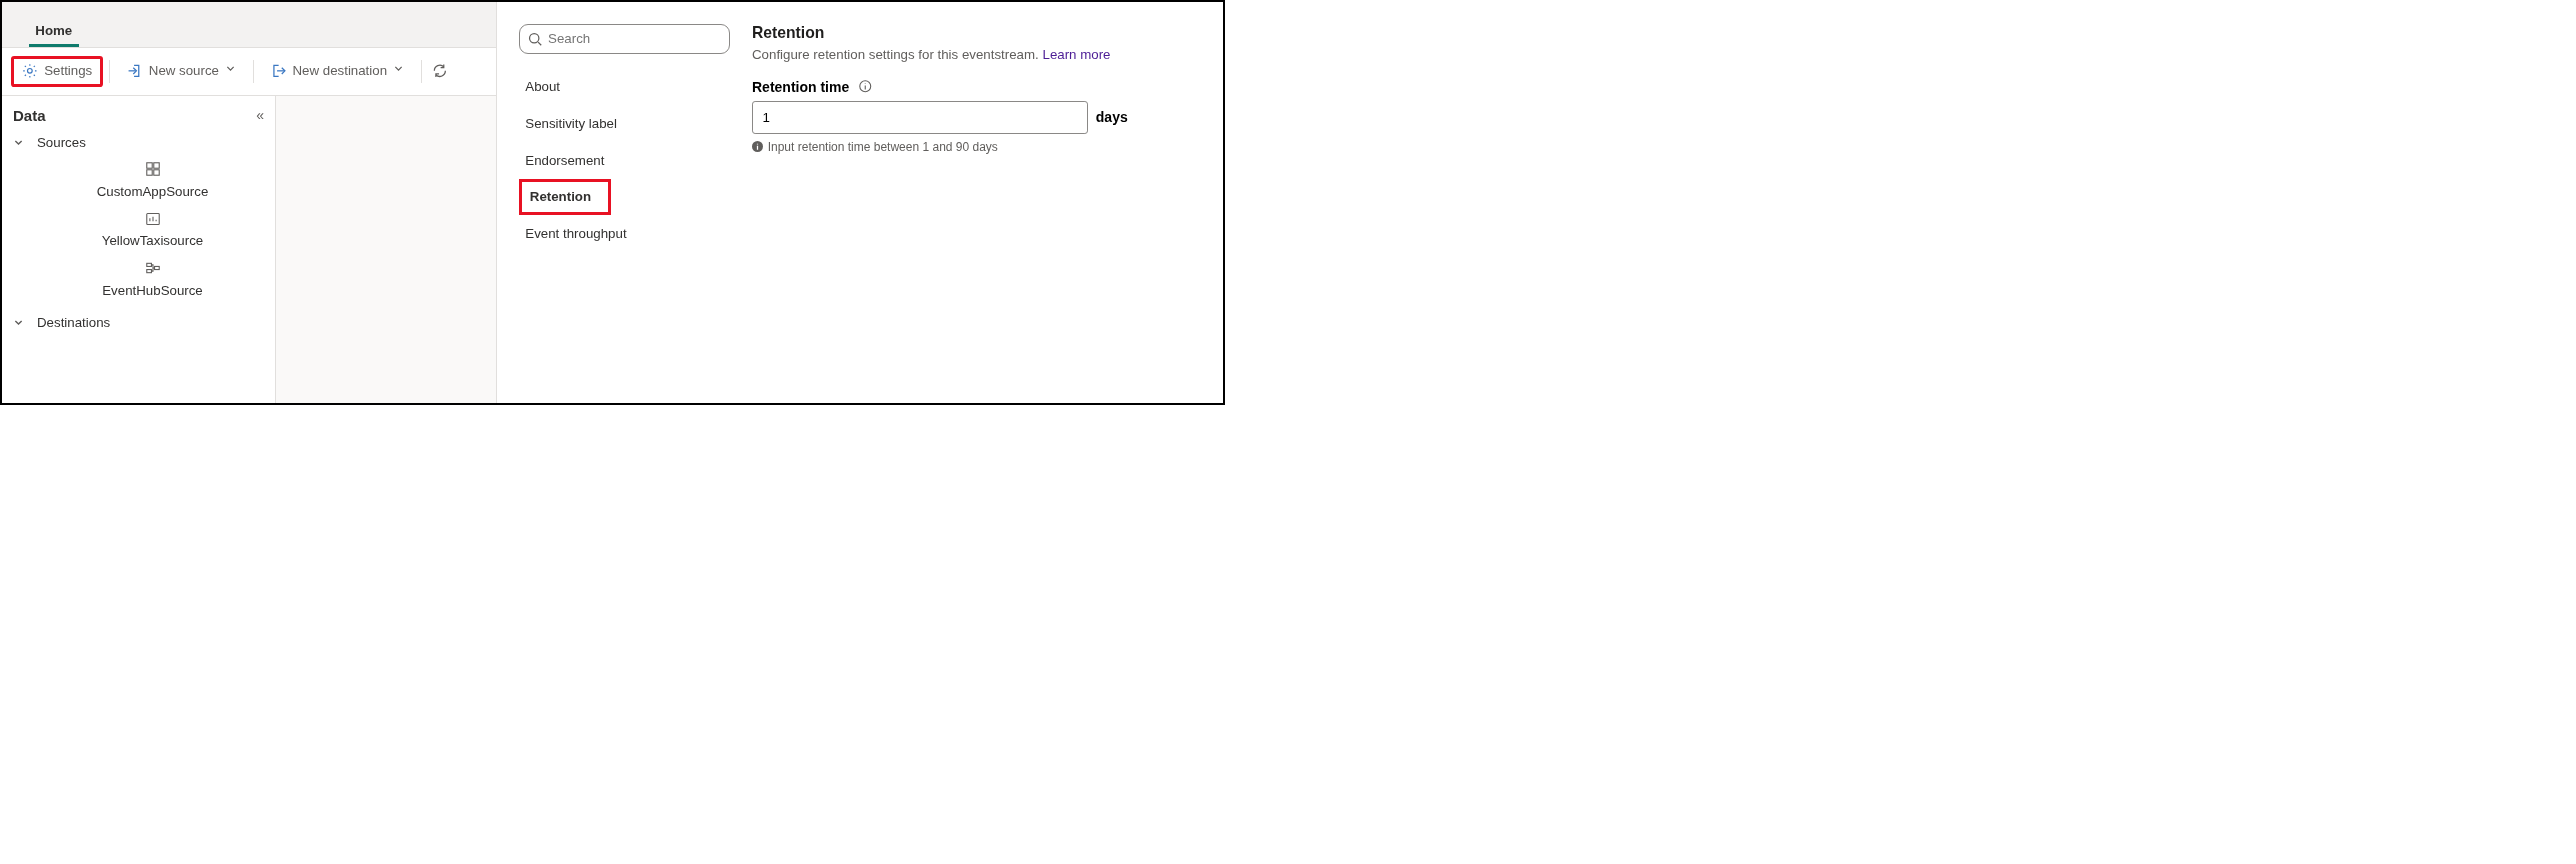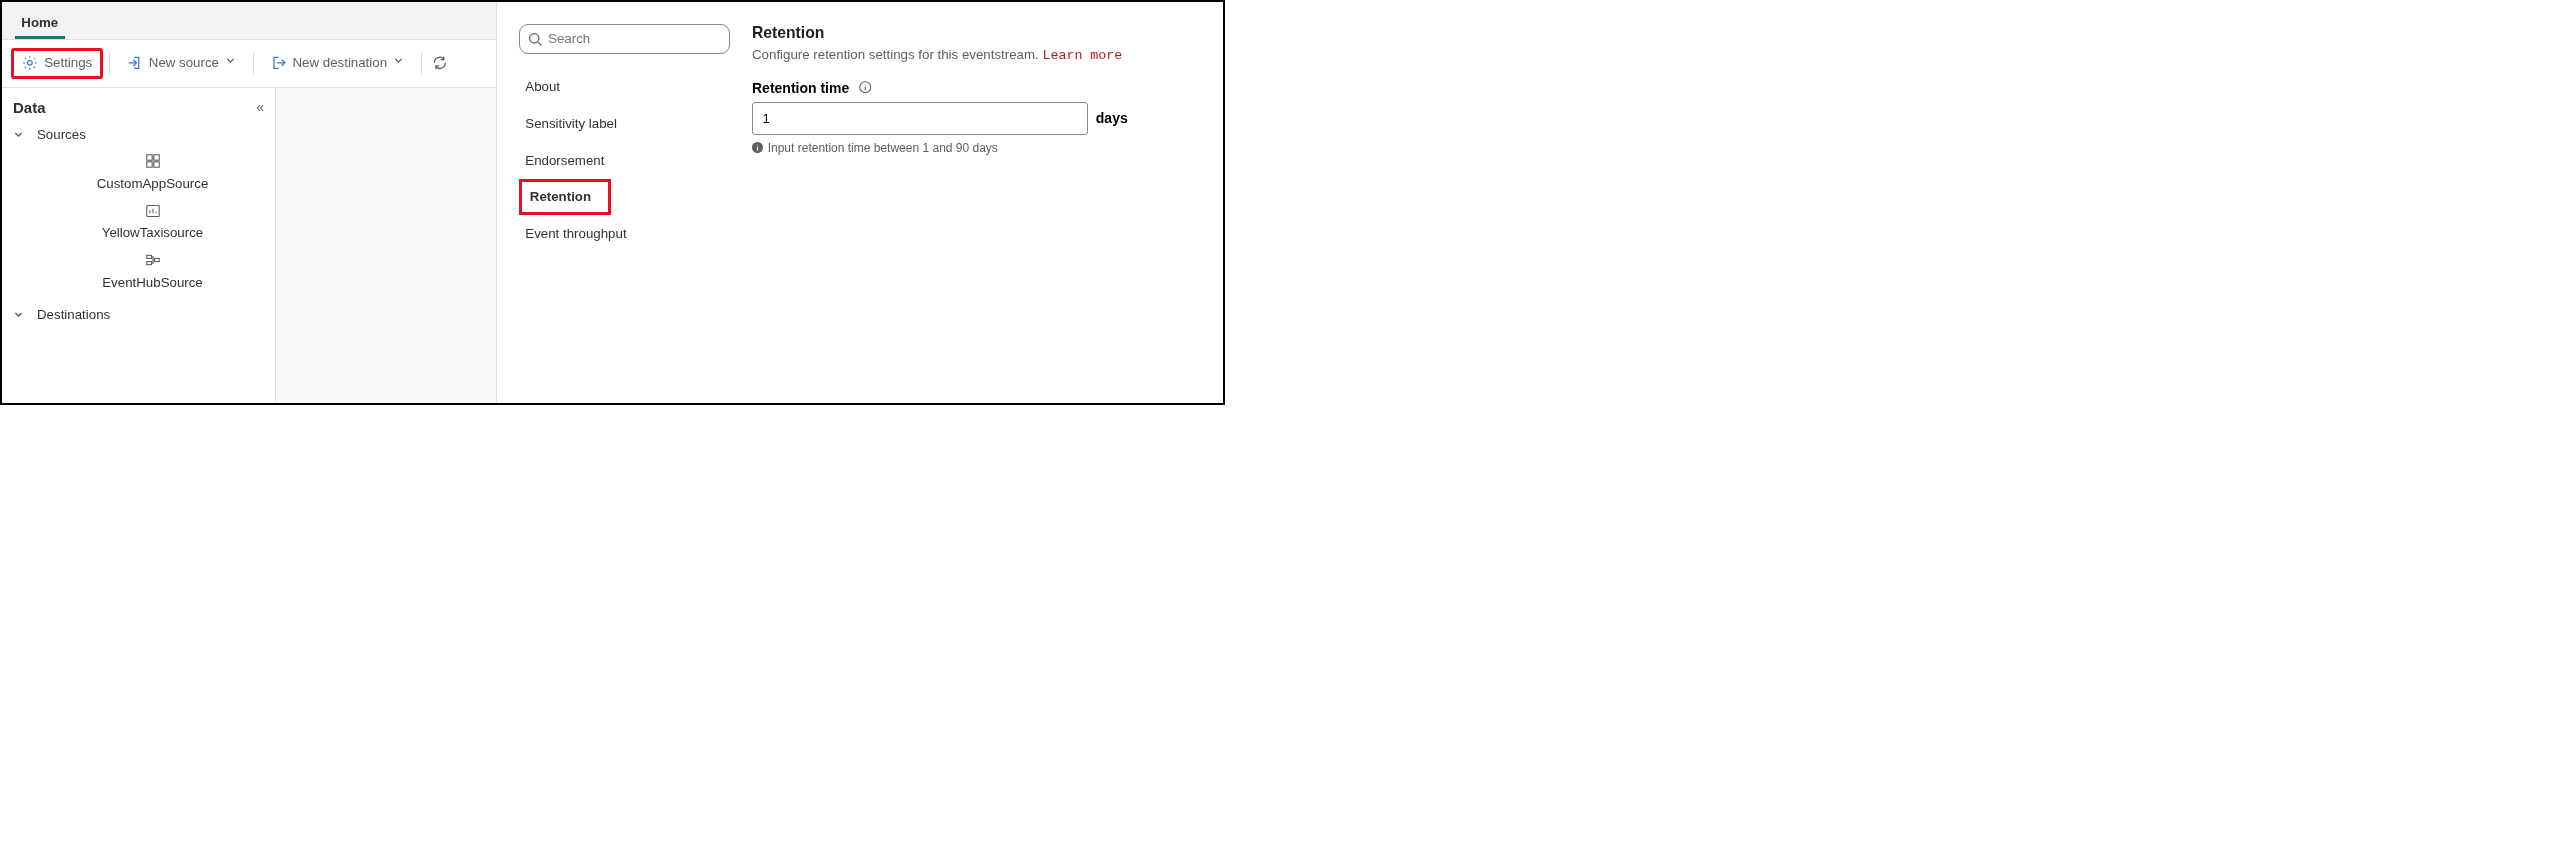--- a/index.html
+++ b/index.html
@@ -1,21 +1,21 @@
 <!DOCTYPE html>
 <html style="font-size:12.5px"><head>
 <meta charset="utf-8">
 <style>
   * { box-sizing: border-box; margin: 0; padding: 0; font-family: "Segoe UI", -apple-system, BlinkMacSystemFont, sans-serif; }
   body { width: 2576px; height: 865px; transform-origin: top left; }
   .frame { width: 1225px; height: 405px; border: 2.3px solid #000; display: flex; background: #fff; }
 
   
   .left { width: 495px; display: flex; flex-direction: column; background: #faf9f8; border-right: 0.8px solid #e1dfdd; }
-  .tabbar { display: flex; gap: 0; background: #f3f2f1; border-bottom: 0.8px solid #e1dfdd; padding: 0 13px; height: 38px; align-items: flex-end; }
+  .tabbar { display: flex; gap: 0; background: #f3f2f1; border-bottom: 0.8px solid #e1dfdd; padding: 0 27px; height: 46px; align-items: flex-end; }
   .tab { padding: 7.8px 6.3px 6.3px 6.3px; font-size: 13.3px; color: #323130; border-bottom: 3.1px solid transparent; cursor: pointer; }
   .tab.active { border-bottom-color: #0f7b6c; font-weight: 600; }
 
   .toolbar { display: flex; align-items: center; gap: 6.3px; padding: 7.8px 9.4px; background: #fff; border-bottom: 0.8px solid #e1dfdd; }
   .tbtn { display: inline-flex; align-items: flex-start; gap: 6.3px; padding: 4.7px 9.4px; font-size: 13.3px; color: #605e5c; cursor: pointer; border: 0.8px solid transparent; border-radius: 3.1px; }
   .tbtn.settings { border: 3.1px solid #e81123; padding: 4.7px 7.8px; }
   .divider { width: 0.8px; height: 23.5px; background: #e1dfdd; }
 
   .main { display: flex; flex: 1; }
   .datapanel { width: 274px; background: #fff; border-right: 0.8px solid #e1dfdd; padding: 11px 11px; }
@@ -36,21 +36,21 @@
   .rbody { display: flex; gap: 22px; margin-top: 6.3px; }
   .settingsnav { width: 211px; }
   .search { display: flex; align-items: flex-end; gap: 6.3px; border: 0.8px solid #8a8886; border-radius: 9px; padding: 6.3px 7.8px; color: #605e5c; font-size: 13.3px; margin-bottom: 14px; }
   .search input { border: none; outline: none; font-size: 13.3px; flex: 1; color: #323130; background: transparent; }
   .navitem { padding: 11px 6.3px; font-size: 13.3px; color: #323130; cursor: pointer; }
   .navitem.active { font-weight: 600; border-left: 3.1px solid #0f7b6c; padding-left: 7.8px; }
   .navitem.boxed { border: 3.1px solid #e81123; display: inline-block; padding: 7.8px 17px 7.8px 7.8px; }
   .content { flex: 1; }
   .content h2 { font-size: 15.7px; font-weight: 600; color: #201f1e; margin-bottom: 4.7px; }
   .content p.desc { font-size: 13.3px; color: #605e5c; margin-bottom: 17px; }
-  .content a { color: #b91c1c; text-decoration: none; font-family: Liberation Mono, monospace; }
+  .content a { color: #4c1d95; text-decoration: none; }
   .fieldlabel { display: flex; align-items: center; gap: 10px; font-size: 14px; font-weight: 600; margin-bottom: 6.3px; }
   .fieldrow { display: flex; align-items: center; gap: 7.8px; }
   .fieldrow input { border: 0.8px solid #8a8886; border-radius: 3.1px; padding: 7.8px 9.4px; font-size: 13.3px; width: 336px; }
   .fieldrow .unit { font-size: 14px; font-weight: 600; }
   .hint { display: flex; align-items: center; gap: 4.7px; font-size: 12px; color: #605e5c; margin-top: 6.3px; }
 
   
   .svg { flex-shrink: 0; }
   .chev { width: 11px; font-size: 11px; color: #605e5c; }
 </style>

